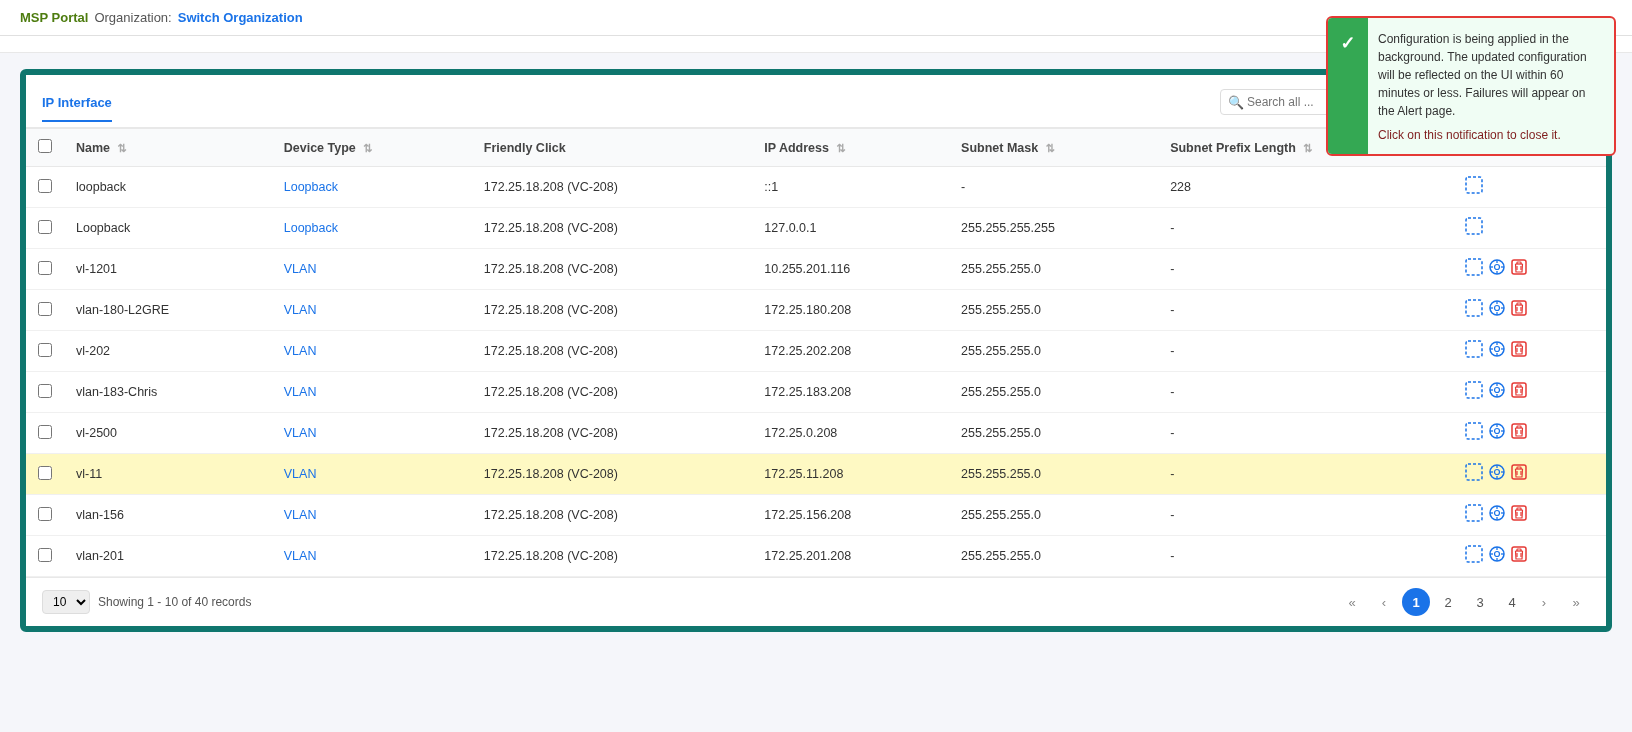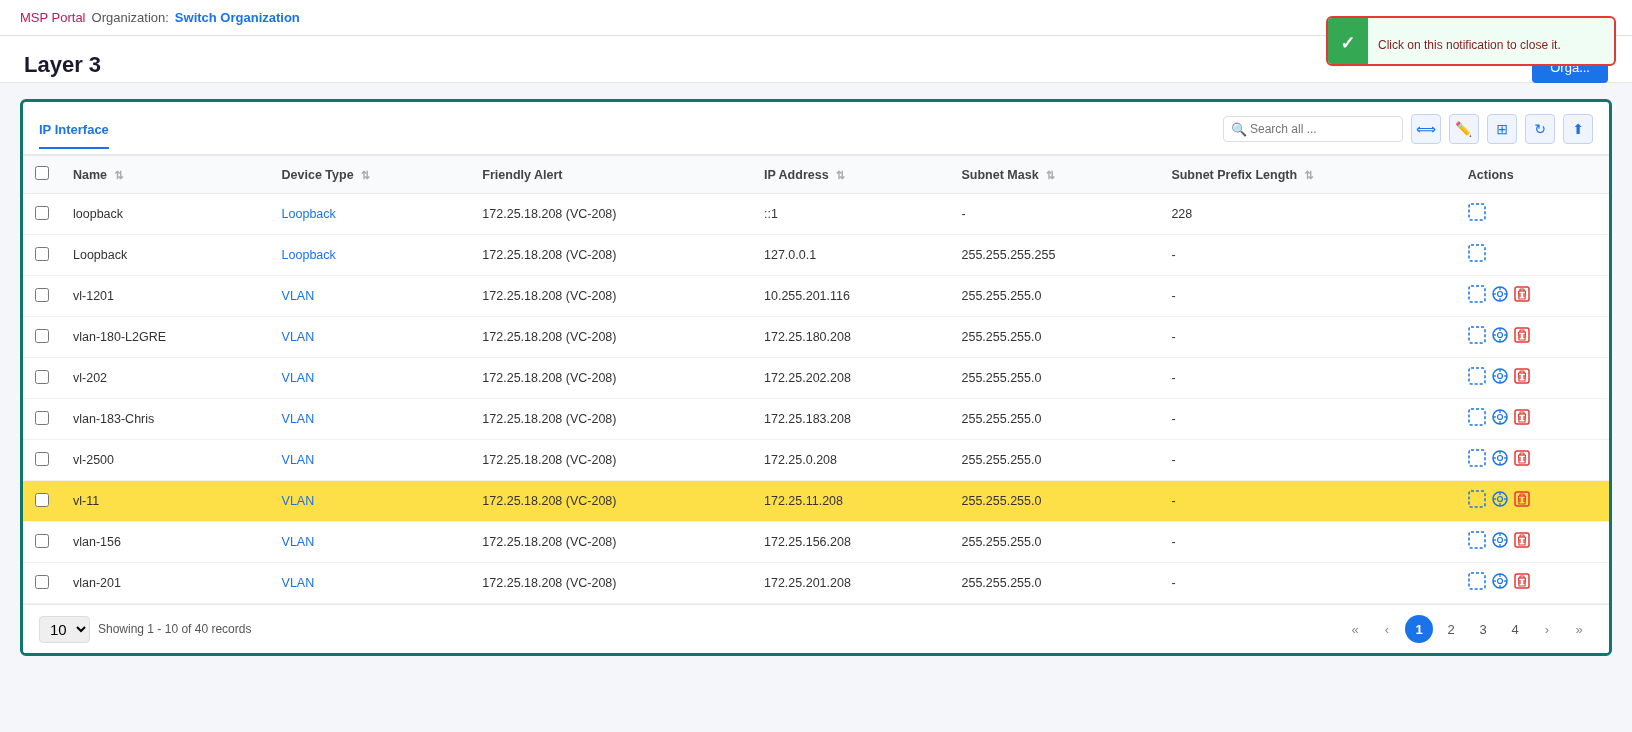--- a/index.html
+++ b/index.html
@@ -8,21 +8,21 @@
     
     .top-nav {
       background: #fff;
       border-bottom: 1px solid #e0e0e0;
       padding: 10px 20px;
       display: flex;
       align-items: center;
       gap: 6px;
       font-size: 13px;
     }
-    .top-nav .msp-portal { color: #be185d; font-weight: 400; }
+    .top-nav .msp-portal { color: #4d7c0f; font-weight: 700; }
     .top-nav .org-label { color: #555; }
     .top-nav .switch-org { color: #1a73e8; font-weight: 600; cursor: pointer; }
 
     
     .page-header {
       background: #fff;
       padding: 16px 24px 0 24px;
       border-bottom: 1px solid #e8e8e8;
       position: relative;
     }
@@ -84,21 +84,21 @@
 
     
     .main-content {
       padding: 16px 20px;
     }
 
     
     .card {
       background: #fff;
       border-radius: 6px;
-      border: 3px solid #0f766e;
+      border: 6px solid #0f766e;
       overflow: hidden;
     }
 
     
     .card-header {
       display: flex;
       align-items: center;
       justify-content: space-between;
       padding: 12px 16px 0 16px;
       border-bottom: 2px solid #e8e8e8;
@@ -166,21 +166,21 @@
       border-bottom: 1px solid #e8e8e8;
       white-space: nowrap;
     }
     thead th .filter-icon {
       color: #aaa;
       margin-left: 4px;
       font-size: 11px;
     }
     thead th:first-child { width: 36px; }
     tbody tr { border-bottom: 1px solid #f0f0f0; }
-    tbody tr.highlighted { background: #fde047; }
+    tbody tr.highlighted { background: #fef9c3; }
     tbody td { padding: 9px 12px; color: #333; vertical-align: middle; }
     tbody td:first-child { width: 36px; }
 
     .checkbox {
       width: 14px;
       height: 14px;
       cursor: pointer;
       accent-color: #1a73e8;
     }
 
@@ -211,21 +211,21 @@
       display: flex;
       align-items: center;
       gap: 8px;
       font-size: 12px;
       color: #555;
     }
     .per-page select {
       border: 1px solid #ddd;
       border-radius: 4px;
       padding: 3px 6px;
-      font-size: 15px;
+      font-size: 12px;
     }
     .pagination {
       display: flex;
       align-items: center;
       gap: 4px;
     }
     .page-btn {
       width: 28px;
       height: 28px;
       display: flex;
@@ -244,29 +244,29 @@
 </head>
 <body>
 
 <div class="top-nav">
   <span class="msp-portal">MSP Portal</span>
   <span class="org-label">Organization:</span>
   <span class="switch-org">Switch Organization</span>
 </div>
 
 <div class="page-header">
-  <div class="page-title">Layer 3</div>
   <button class="org-button">Orga...</button>
 </div>
 
 <div class="notification-toast">
   <div class="notification-green-bar">
     <span class="check">✓</span>
   </div>
   <div class="notification-content">
+    <span>Configuration is being applied in the background. The updated configuration will be reflected on the UI within 60 minutes or less. Failures will appear on the Alert page.</span>
     <div class="click-close">Click on this notification to close it.</div>
   </div>
 </div>
 
 <div class="main-content">
   <div class="card">
 
     <div class="card-header">
       <div class="card-tab">IP Interface</div>
       <div class="card-toolbar">
@@ -287,21 +287,21 @@
         <tr>
           <th>
             <input type="checkbox" class="checkbox" style="">
           </th>
           <th>
             Name <span class="filter-icon">⇅</span>
           </th>
           <th>
             Device Type <span class="filter-icon">⇅</span>
           </th>
-          <th>Friendly Alert</th>
+          <th>Friendly Click</th>
           <th>
             IP Address <span class="filter-icon">⇅</span>
           </th>
           <th>
             Subnet Mask <span class="filter-icon">⇅</span>
           </th>
           <th>
             Subnet Prefix Length <span class="filter-icon">⇅</span>
           </th>
           <th>Actions</th>

